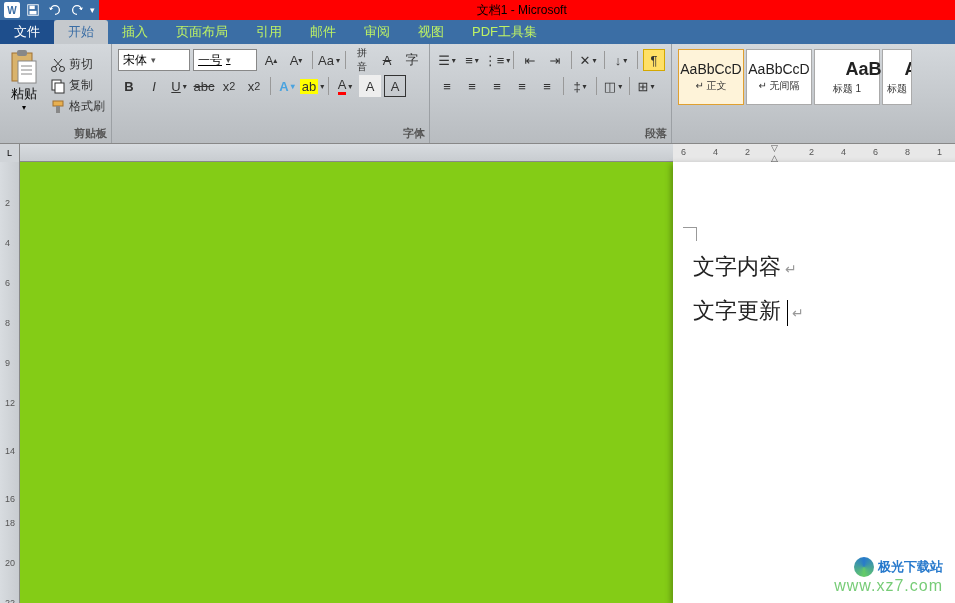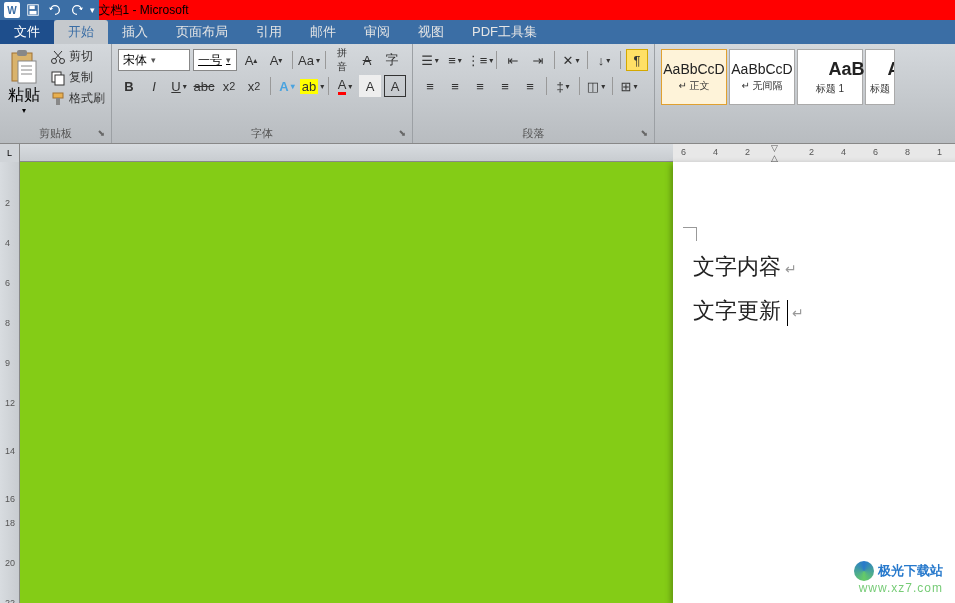--- a/index.html
+++ b/index.html
@@ -4,48 +4,48 @@
 <style>
 * { margin: 0; padding: 0; box-sizing: border-box; font-family: "Microsoft YaHei", "SimSun", sans-serif; }
 body { width: 955px; height: 603px; overflow: hidden; background: #6b6b6b; position: relative; }
 
 
 .title-bar { height: 20px; background: #ff0000; display: flex; align-items: center; }
 .qat { background: #3b6ea5; height: 20px; display: flex; align-items: center; padding: 0 4px; gap: 4px; }
 .qat-icon { width: 16px; height: 16px; background: #fff; border-radius: 2px; display: flex; align-items: center; justify-content: center; font-size: 10px; color: #3b6ea5; font-weight: bold; }
 .qat-btn { width: 18px; height: 16px; display: flex; align-items: center; justify-content: center; cursor: pointer; }
 .qat-btn svg { width: 14px; height: 14px; }
-.title-text { flex: 1; text-align: left; font-size: 12px; color: #000; padding-right: 10px; }
+.title-text { flex: 1; text-align: center; font-size: 12px; color: #000; padding-right: 10px; }
 
 
 .ribbon-tabs { height: 24px; background: #3b6ea5; display: flex; align-items: stretch; padding-left: 0; }
 .file-tab { background: #1e4e8c; color: #fff; padding: 0 14px; display: flex; align-items: center; font-size: 13px; cursor: pointer; }
-.ribbon-tab { color: #e5e5e5; padding: 0 14px; display: flex; align-items: center; font-size: 13px; cursor: pointer; }
+.ribbon-tab { color: #bef264; padding: 0 14px; display: flex; align-items: center; font-size: 13px; cursor: pointer; }
 .ribbon-tab.active { background: #c5c9cd; color: #3b6ea5; border-top-left-radius: 3px; border-top-right-radius: 3px; }
 
 
 .ribbon-content { height: 100px; background: linear-gradient(to bottom, #d4d8dc, #b8bcc0); display: flex; border-bottom: 1px solid #888; }
 .ribbon-group { border-right: 1px solid #9ca0a4; display: flex; flex-direction: column; padding: 3px 4px 2px 4px; }
 .ribbon-group-content { flex: 1; display: flex; align-items: flex-start; }
-.ribbon-group-label { text-align: center; font-size: 11px; color: #555; height: 16px; line-height: 16px; position: relative; }
+.ribbon-group-label { text-align: right; font-size: 11px; color: #555; height: 16px; line-height: 16px; position: relative; font-weight: bold; }
 .ribbon-group-label::after { content: "⬊"; position: absolute; right: 2px; font-size: 9px; color: #666; }
 
 
 .paste-big { display: flex; flex-direction: column; align-items: center; padding: 2px 4px; cursor: pointer; }
 .paste-icon { width: 32px; height: 36px; }
-.clip-side { display: flex; flex-direction: column; gap: 2px; margin-left: 4px; }
+.clip-side { display: flex; flex-direction: column; gap: 2px; margin-left: 4px; margin-top: 8px; }
 .clip-side-btn { display: flex; align-items: center; gap: 3px; font-size: 12px; color: #333; cursor: pointer; padding: 1px 2px; }
 .clip-side-btn svg { width: 14px; height: 14px; }
 
 
 .font-group-content { display: flex; flex-direction: column; gap: 4px; padding: 2px; }
 .font-row { display: flex; align-items: center; gap: 3px; }
 .font-select { height: 22px; background: #fff; border: 1px solid #888; font-size: 12px; padding: 7px 4px; display: flex; align-items: center; }
 .font-name { width: 72px; }
-.font-size { width: 44px; text-decoration: underline; }
+.font-size { width: 64px; text-decoration: underline; }
 .font-select::after { content: "▾"; margin-left: 4px; font-size: 9px; color: #555; }
 .icon-btn { width: 22px; height: 22px; display: flex; align-items: center; justify-content: center; cursor: pointer; font-size: 13px; color: #333; border: 1px solid transparent; }
 .icon-btn.dd::after { content: "▾"; font-size: 8px; margin-left: 2px; }
 .sep { width: 1px; height: 18px; background: #999; margin: 0 2px; }
 
 
 .para-group-content { display: flex; flex-direction: column; gap: 4px; padding: 2px; }
 
 
 .styles-group-content { display: flex; gap: 2px; padding: 2px; position: relative; }
@@ -69,21 +69,21 @@
 .doc-page { position: absolute; left: 653px; top: 0; width: 302px; height: 441px; background: #fff; box-shadow: -2px 2px 6px rgba(0,0,0,0.3); padding: 90px 0 0 20px; }
 .doc-line { font-size: 22px; font-family: "SimSun", serif; color: #222; margin-bottom: 14px; }
 .doc-line::after { content: "↵"; font-size: 14px; color: #999; margin-left: 4px; }
 .cursor { display: inline-block; width: 1px; height: 26px; background: #000; vertical-align: middle; margin-left: 6px; animation: blink 1s infinite; }
 .corner-mark { position: absolute; left: 10px; top: 65px; width: 14px; height: 14px; border-left: 1px solid #999; border-bottom: 1px solid #999; transform: rotate(180deg); }
 
 
 .watermark { position: absolute; right: 12px; bottom: 8px; text-align: right; font-size: 13px; }
 .wm-top { color: #2779cc; font-weight: bold; display: flex; align-items: center; justify-content: flex-end; gap: 4px; }
 .wm-swirl { width: 20px; height: 20px; border-radius: 50%; background: conic-gradient(#2779cc, #6c6, #2779cc); }
-.wm-bottom { color: #7c7; font-size: 12px; letter-spacing: 1px; }
+.wm-bottom { color: #7c7; font-size: 16px; letter-spacing: 1px; }
 
 @keyframes blink { 50% { opacity: 0; } }
 
 
 .hl-btn { background: #ffe066; border: 1px solid #d4a800; }
 
 svg.i { width: 16px; height: 16px; }
 </style>
 </head>
 <body>
@@ -133,21 +133,21 @@
     <div class="ribbon-group-content">
       <div class="paste-big">
         <svg class="paste-icon" viewBox="0 0 32 36">
             <rect x="4" y="4" width="20" height="28" fill="#d9b36c" stroke="#a07030"></rect>
             <rect x="9" y="1" width="10" height="6" rx="2" fill="#888"></rect>
             <rect x="10" y="12" width="18" height="22" fill="#fff" stroke="#888"></rect>
             <line x1="13" y1="17" x2="24" y2="17" stroke="#888"></line>
             <line x1="13" y1="21" x2="24" y2="21" stroke="#888"></line>
             <line x1="13" y1="25" x2="24" y2="25" stroke="#888"></line>
           </svg>
-        <span style="font-size:16px;">粘贴</span>
+        <span style="font-size:13px;">粘贴</span>
         <span style="font-size:8px;">▾</span>
       </div>
       <div class="clip-side">
         <div class="clip-side-btn">
           <svg class="i" viewBox="0 0 16 16">
               <circle cx="4" cy="12" r="2.5" fill="none" stroke="#333"></circle>
               <circle cx="12" cy="12" r="2.5" fill="none" stroke="#333"></circle>
               <line x1="4" y1="2" x2="11" y2="10" stroke="#333"></line>
               <line x1="12" y1="2" x2="5" y2="10" stroke="#333"></line>
             </svg>

